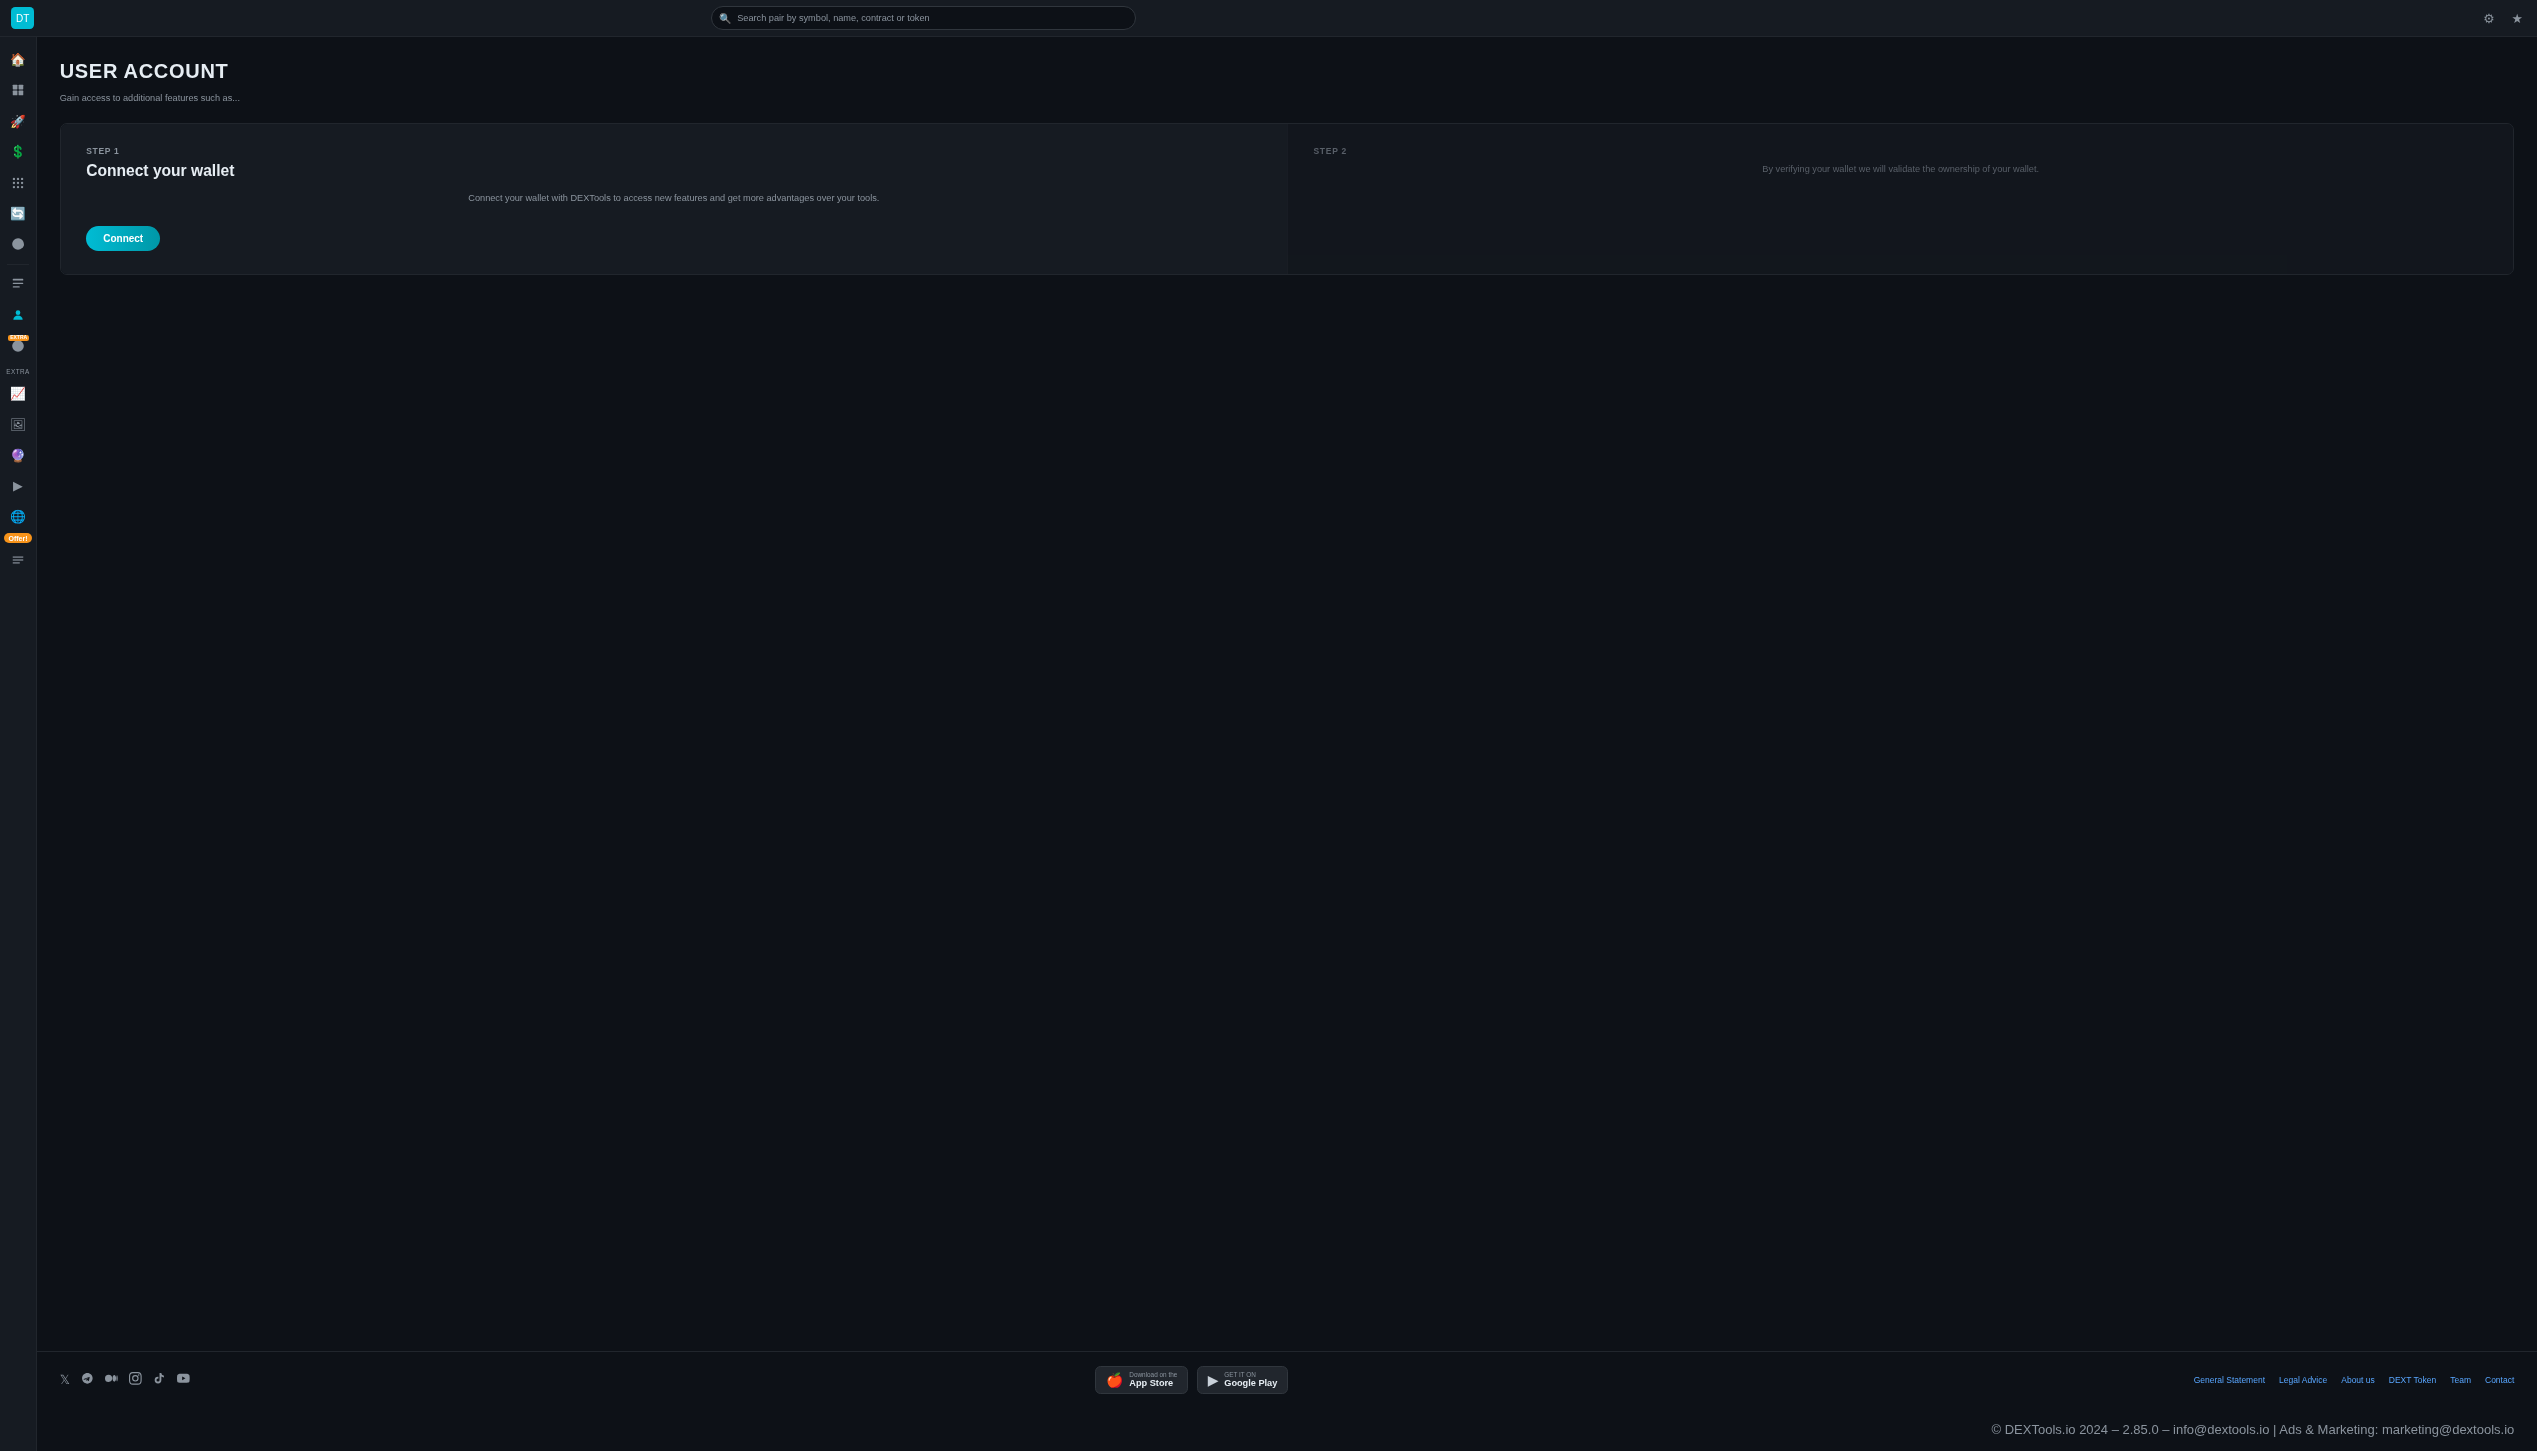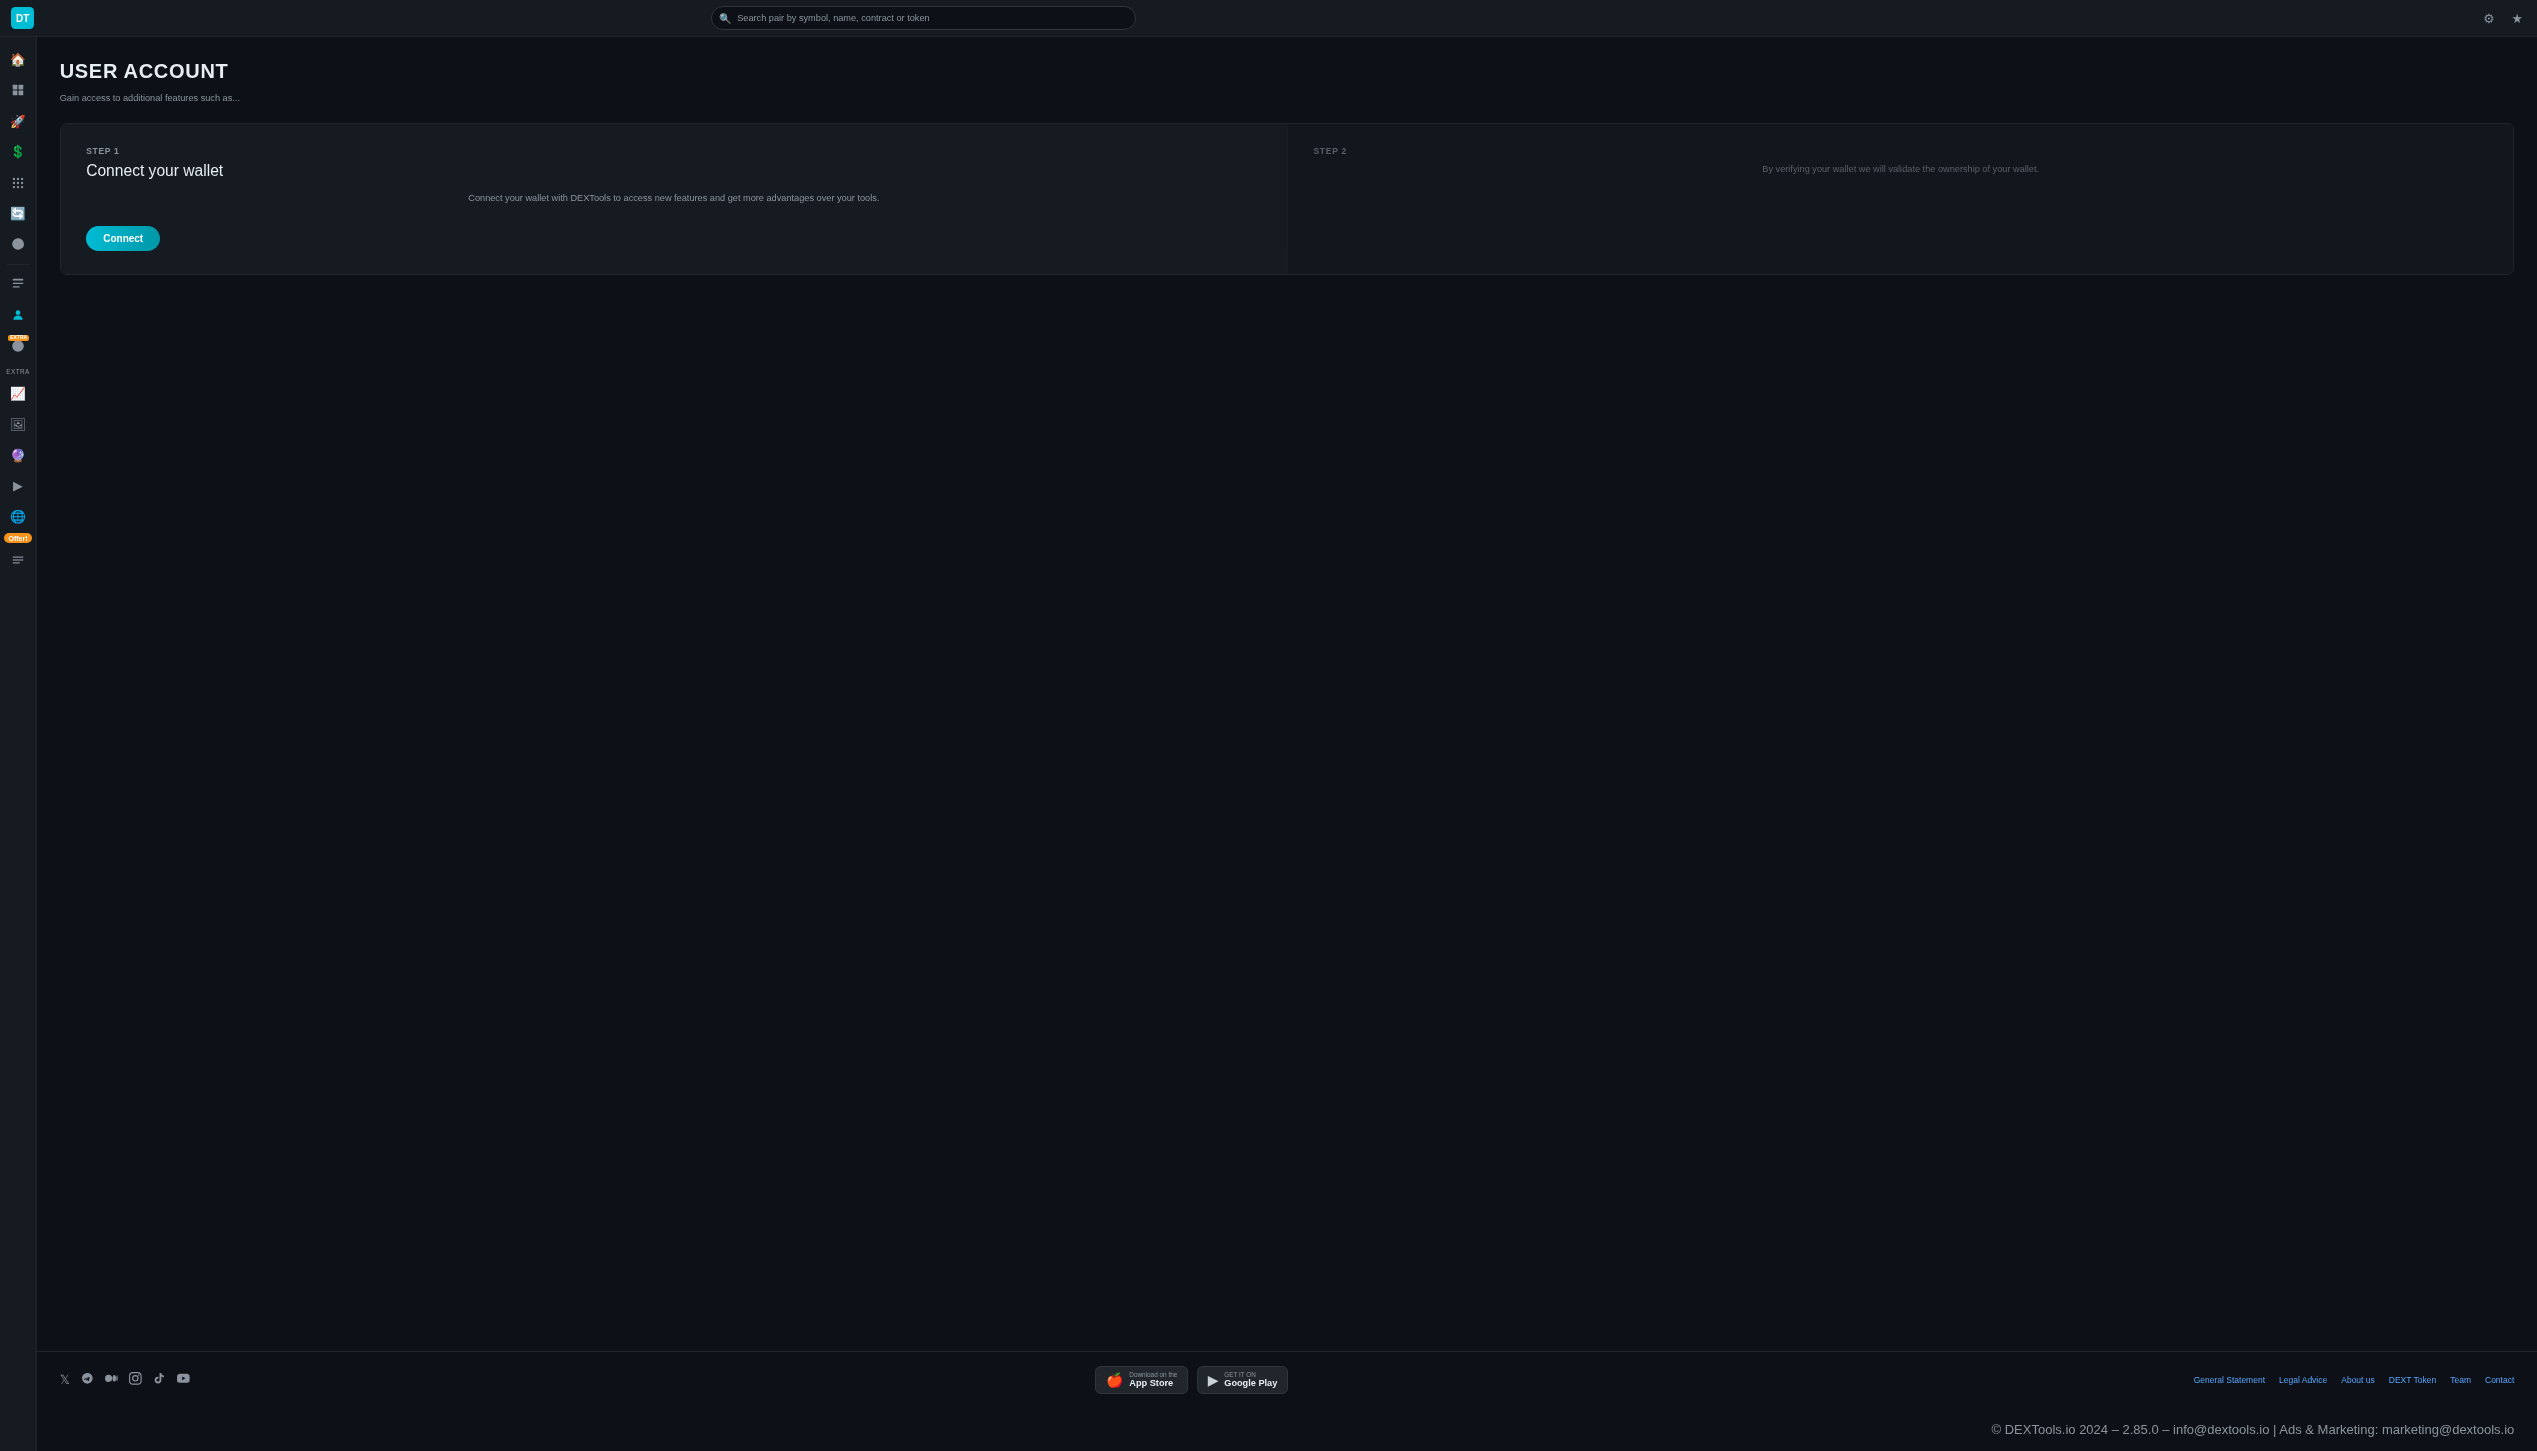--- a/index.html
+++ b/index.html
@@ -24,21 +24,21 @@
       position: fixed;
       top: 0; left: 0; right: 0;
       z-index: 100;
     }
     .logo-icon {
       width: 22.7px; height: 22.7px;
       background: #00bcd4;
       border-radius: 4.2px;
       display: flex; align-items: center; justify-content: center;
       color: #fff;
-      font-weight: bold;
+      font-weight: normal;
       font-size: 10px;
       flex-shrink: 0;
     }
     .search-wrap {
       flex: 1;
       max-width: 425px;
       margin: 0 auto;
       position: relative;
     }
     .search-icon-wrap {
@@ -179,21 +179,21 @@
     .step-label {
       font-size: 8.5px;
       color: #8b949e;
       font-weight: 600;
       text-transform: uppercase;
       letter-spacing: 0.7px;
       margin-bottom: 5.7px;
     }
     .step-title {
       font-size: 15.6px;
-      font-weight: 400;
+      font-weight: 700;
       color: #e6edf3;
       margin-bottom: 11.3px;
     }
     .step-card + .step-card .step-title {
       color: #8b949e;
     }
     .step-desc {
       font-size: 9.2px;
       color: #8b949e;
       line-height: 1.6;

